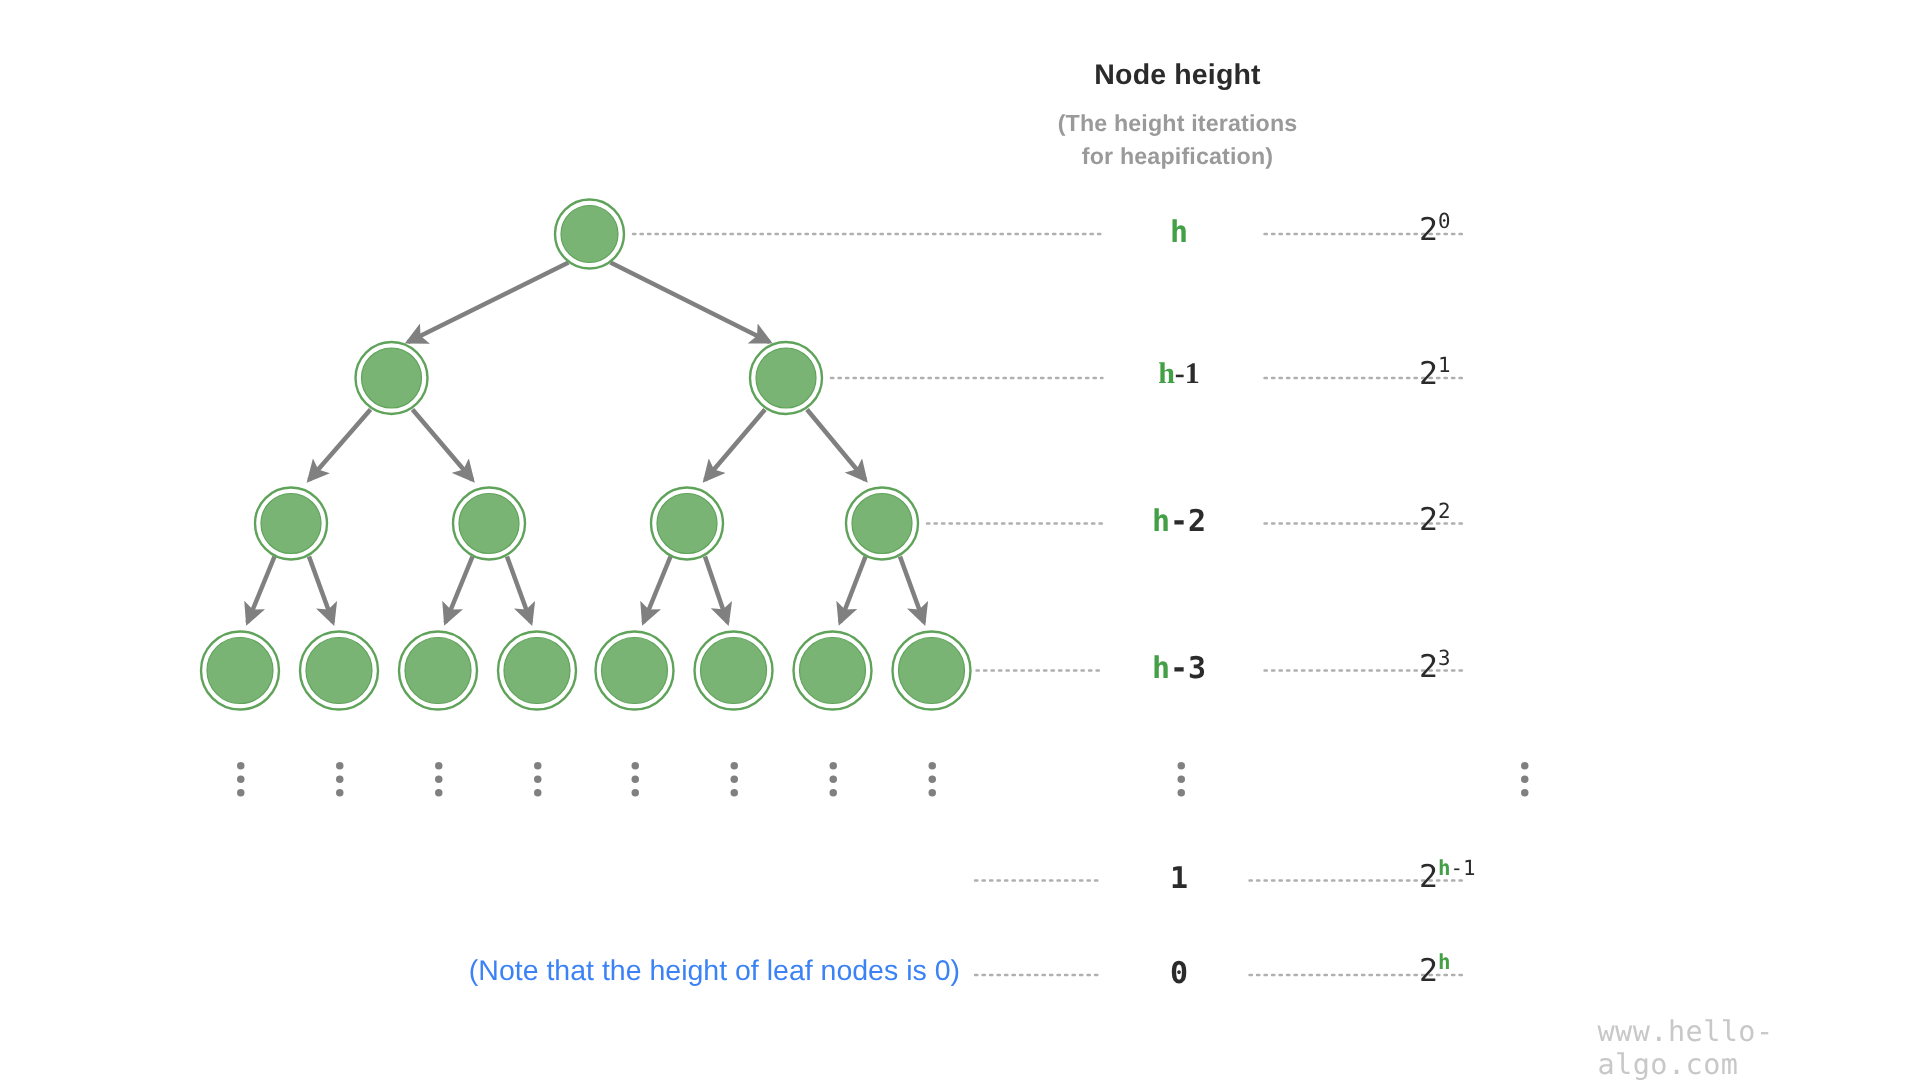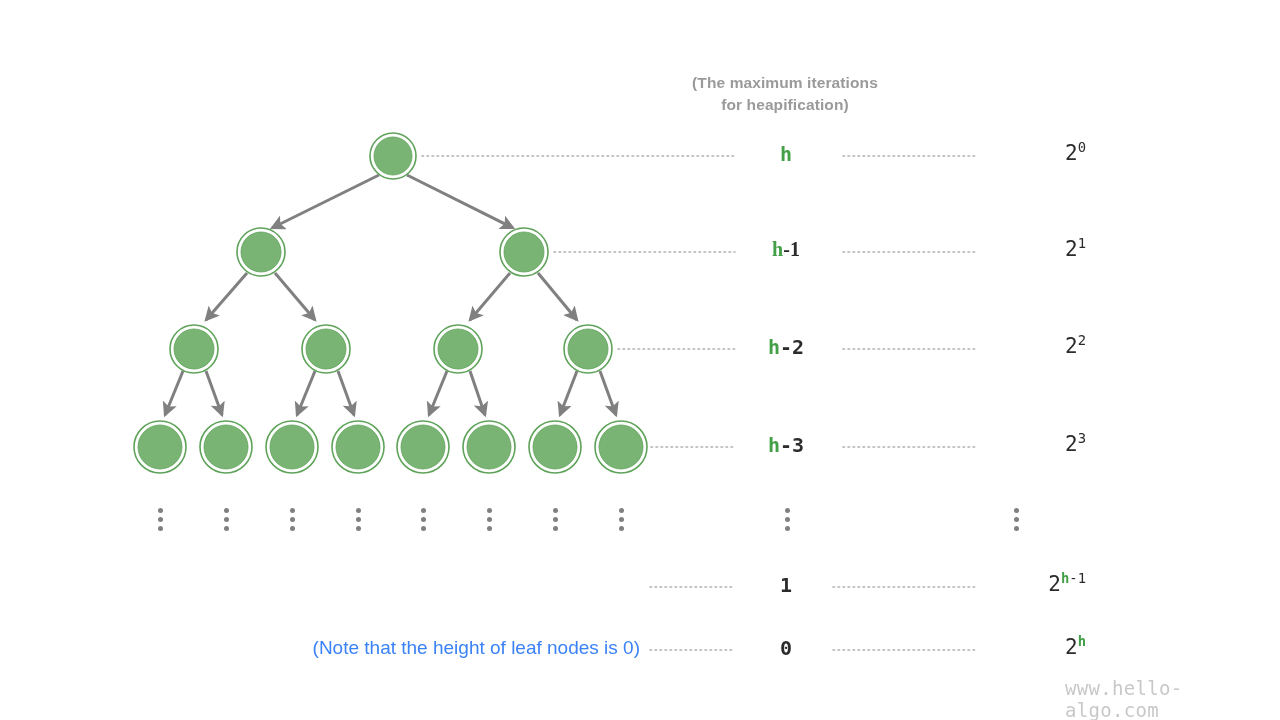--- a/index.html
+++ b/index.html
@@ -79,21 +79,21 @@
   .height-val .hv-rest { color: #2b2b2b; font-weight: bold; }
   .height-val.plain {
     font-weight: normal;
     color: #2b2b2b;
   }
 
   
   .count-val {
     position: absolute;
     width: 140px;
-    text-align: right;
+    text-align: left;
     font-family: "DejaVu Sans Mono", monospace;
     font-size: 21px;
     color: #2b2b2b;
     white-space: nowrap;
   }
   .count-val sup {
     font-size: 0.66em;
     vertical-align: super;
     line-height: 0;
   }
@@ -253,23 +253,24 @@
           <circle cx="555" cy="447" r="26" fill="#ffffff" stroke="#5fa35a" stroke-width="1.6"></circle>
           <circle cx="555" cy="447" r="22" fill="#79b474" stroke="#5fa35a" stroke-width="0.8"></circle>
         </g>
         <g>
           <circle cx="621" cy="447" r="26" fill="#ffffff" stroke="#5fa35a" stroke-width="1.6"></circle>
           <circle cx="621" cy="447" r="22" fill="#79b474" stroke="#5fa35a" stroke-width="0.8"></circle>
         </g>
       </g>
   </svg>
 
+  <div class="col-header" id="hdr-node-height">Node height</div>
 
   <div class="col-header sub" id="hdr-node-height-sub">
-    <div>(The maximum iterations</div>
+    <div>(The height iterations</div>
     <div>for heapification)</div>
   </div>
 
   <div class="col-header" id="hdr-nodes-per-layer">
   </div>
 
   <div id="value-rows">
       <div class="height-val" style="left: 726px; top: 142px;"><span class="hv-h">h</span></div>
       <div class="count-val" style="left: 946px; top: 141px;"><span>2</span><sup><span class="exp-rest">0</span></sup></div>
       <div class="height-val" style="left: 726px; top: 238px; font-family: Liberation Serif, serif;"><span class="hv-h">h</span><span class="hv-rest">-1</span></div>

